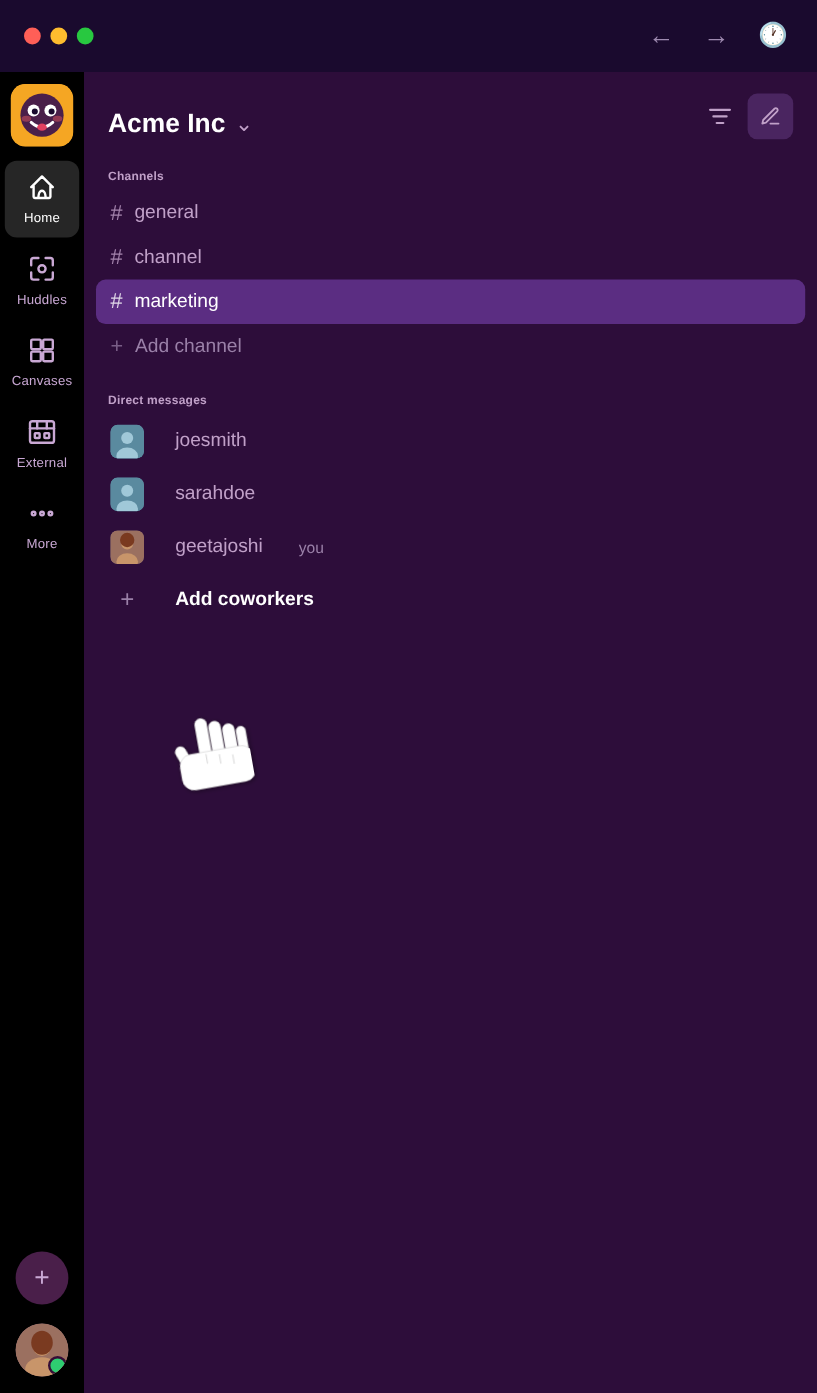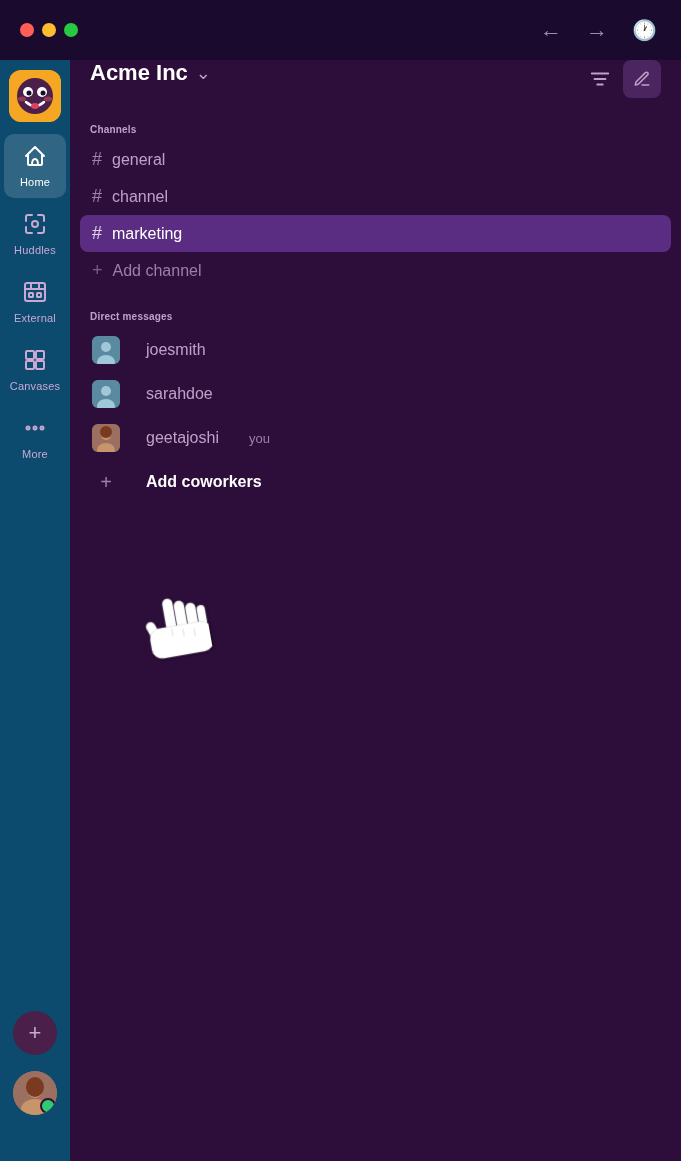--- a/index.html
+++ b/index.html
@@ -64,25 +64,25 @@
     
     .main-layout {
       display: flex;
       flex: 1;
       overflow: hidden;
     }
 
     
     .workspace-sidebar {
       width: 70px;
-      background: #0c4a6e;
+      background: #000000;
       display: flex;
       flex-direction: column;
       align-items: center;
-      padding: 10px 0 36px;
+      padding: 10px 0 4px;
       gap: 0;
       flex-shrink: 0;
     }
 
     .workspace-icon {
       width: 52px;
       height: 52px;
       border-radius: 12px;
       background: #f5a623;
       display: flex;
@@ -182,23 +182,23 @@
       flex: 1;
       background: #2d0d3a;
       display: flex;
       flex-direction: column;
       overflow: hidden;
     }
 
     
     .sidebar-header {
       display: flex;
-      align-items: flex-start;
+      align-items: flex-end;
       justify-content: space-between;
-      padding: 0 20px 16px;
+      padding: 18px 20px 16px;
       flex-shrink: 0;
     }
 
     .workspace-name-area {
       display: flex;
       align-items: center;
       gap: 8px;
       cursor: pointer;
     }
 
@@ -437,41 +437,41 @@
             <path d="M15 21H19C20.1046 21 21 20.1046 21 19V15"></path>
             <circle cx="12" cy="12" r="3"></circle>
           </svg>
         </span>
         <span class="nav-item-label">Huddles</span>
       </div>
 
       <div class="nav-item">
         <span class="nav-item-icon">
           <svg class="icon-svg" viewBox="0 0 24 24" width="24" height="24" stroke="#c9a8d4" fill="none">
+            <rect x="3" y="3" width="8" height="8" rx="1"></rect>
+            <rect x="13" y="3" width="8" height="8" rx="1"></rect>
+            <rect x="3" y="13" width="8" height="8" rx="1"></rect>
+            <rect x="13" y="13" width="8" height="8" rx="1"></rect>
+          </svg>
+        </span>
+        <span class="nav-item-label">Canvases</span>
+      </div>
+
+      <div class="nav-item">
+        <span class="nav-item-icon">
+          <svg class="icon-svg" viewBox="0 0 24 24" width="24" height="24" stroke="#c9a8d4" fill="none">
             <rect x="2" y="3" width="20" height="18" rx="2"></rect>
             <path d="M2 9H22"></path>
             <path d="M8 3V9"></path>
             <path d="M16 3V9"></path>
             <rect x="6" y="13" width="4" height="4" rx="0.5"></rect>
             <rect x="14" y="13" width="4" height="4" rx="0.5"></rect>
           </svg>
         </span>
         <span class="nav-item-label">External</span>
-      </div>
-
-      <div class="nav-item">
-        <span class="nav-item-icon">
-          <svg class="icon-svg" viewBox="0 0 24 24" width="24" height="24" stroke="#c9a8d4" fill="none">
-            <rect x="3" y="3" width="8" height="8" rx="1"></rect>
-            <rect x="13" y="3" width="8" height="8" rx="1"></rect>
-            <rect x="3" y="13" width="8" height="8" rx="1"></rect>
-            <rect x="13" y="13" width="8" height="8" rx="1"></rect>
-          </svg>
-        </span>
-        <span class="nav-item-label">Canvases</span>
       </div>
 
       <div class="nav-item">
         <span class="nav-item-icon">
           <svg class="icon-svg" viewBox="0 0 24 24" width="24" height="24" stroke="#c9a8d4" fill="#c9a8d4">
             <circle cx="5" cy="12" r="1.5"></circle>
             <circle cx="12" cy="12" r="1.5"></circle>
             <circle cx="19" cy="12" r="1.5"></circle>
           </svg>
         </span>

